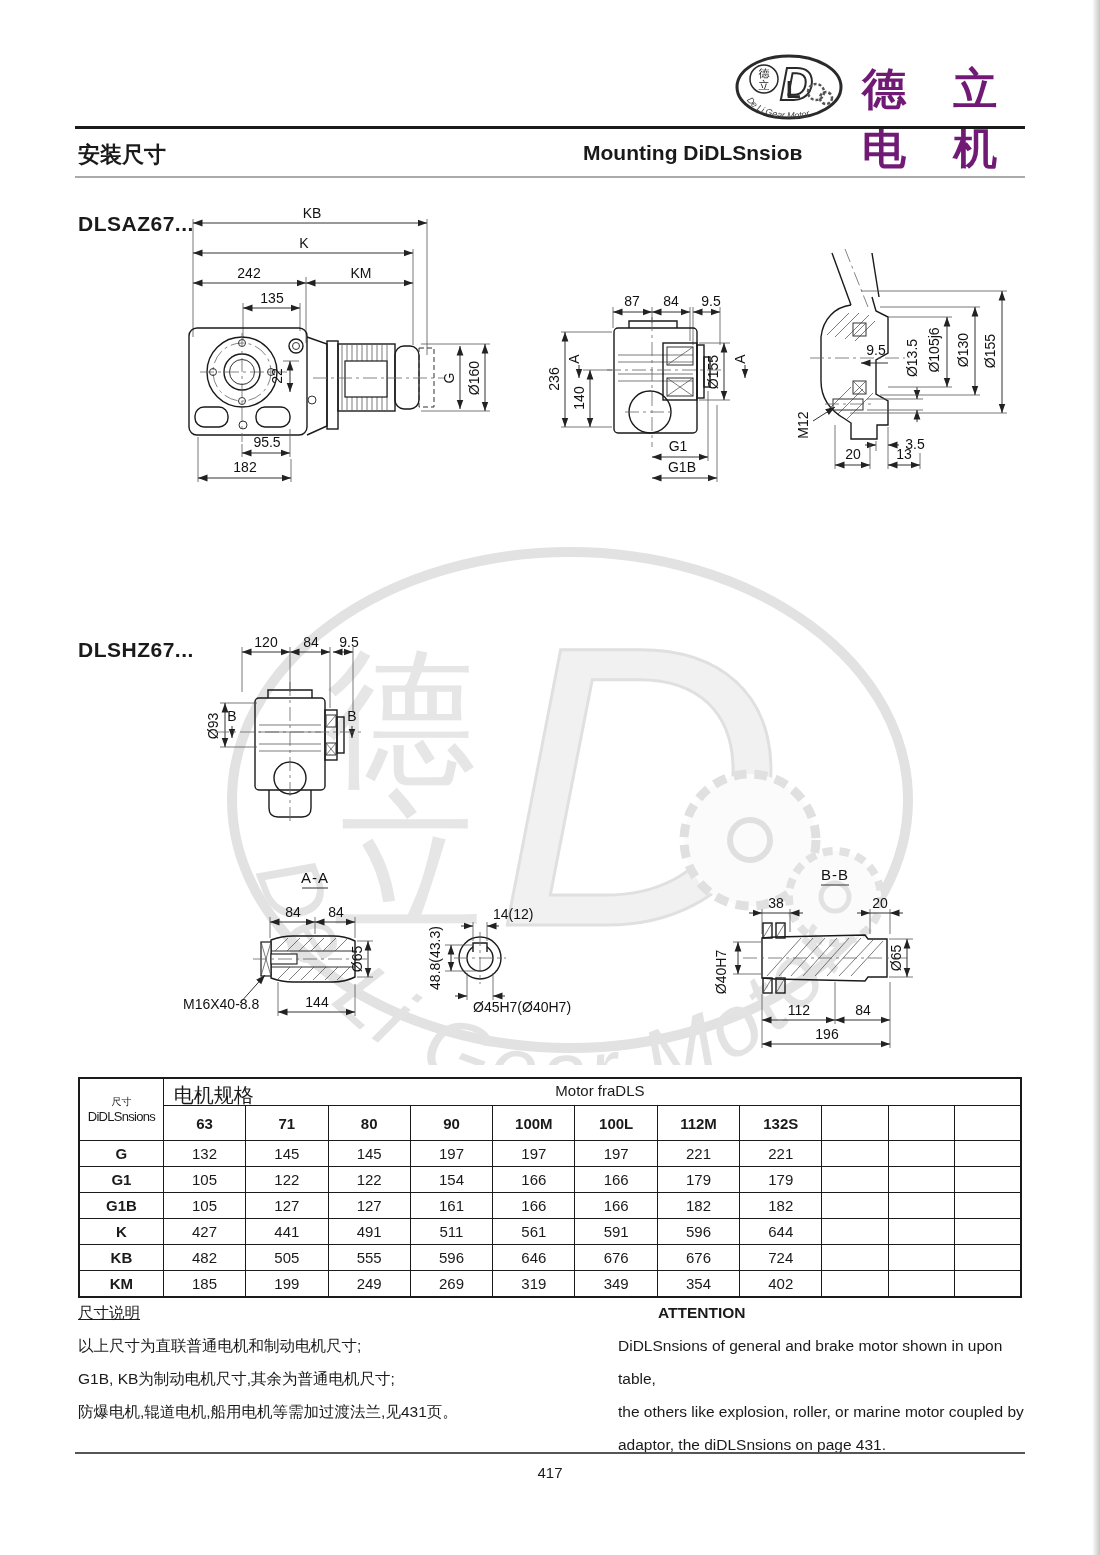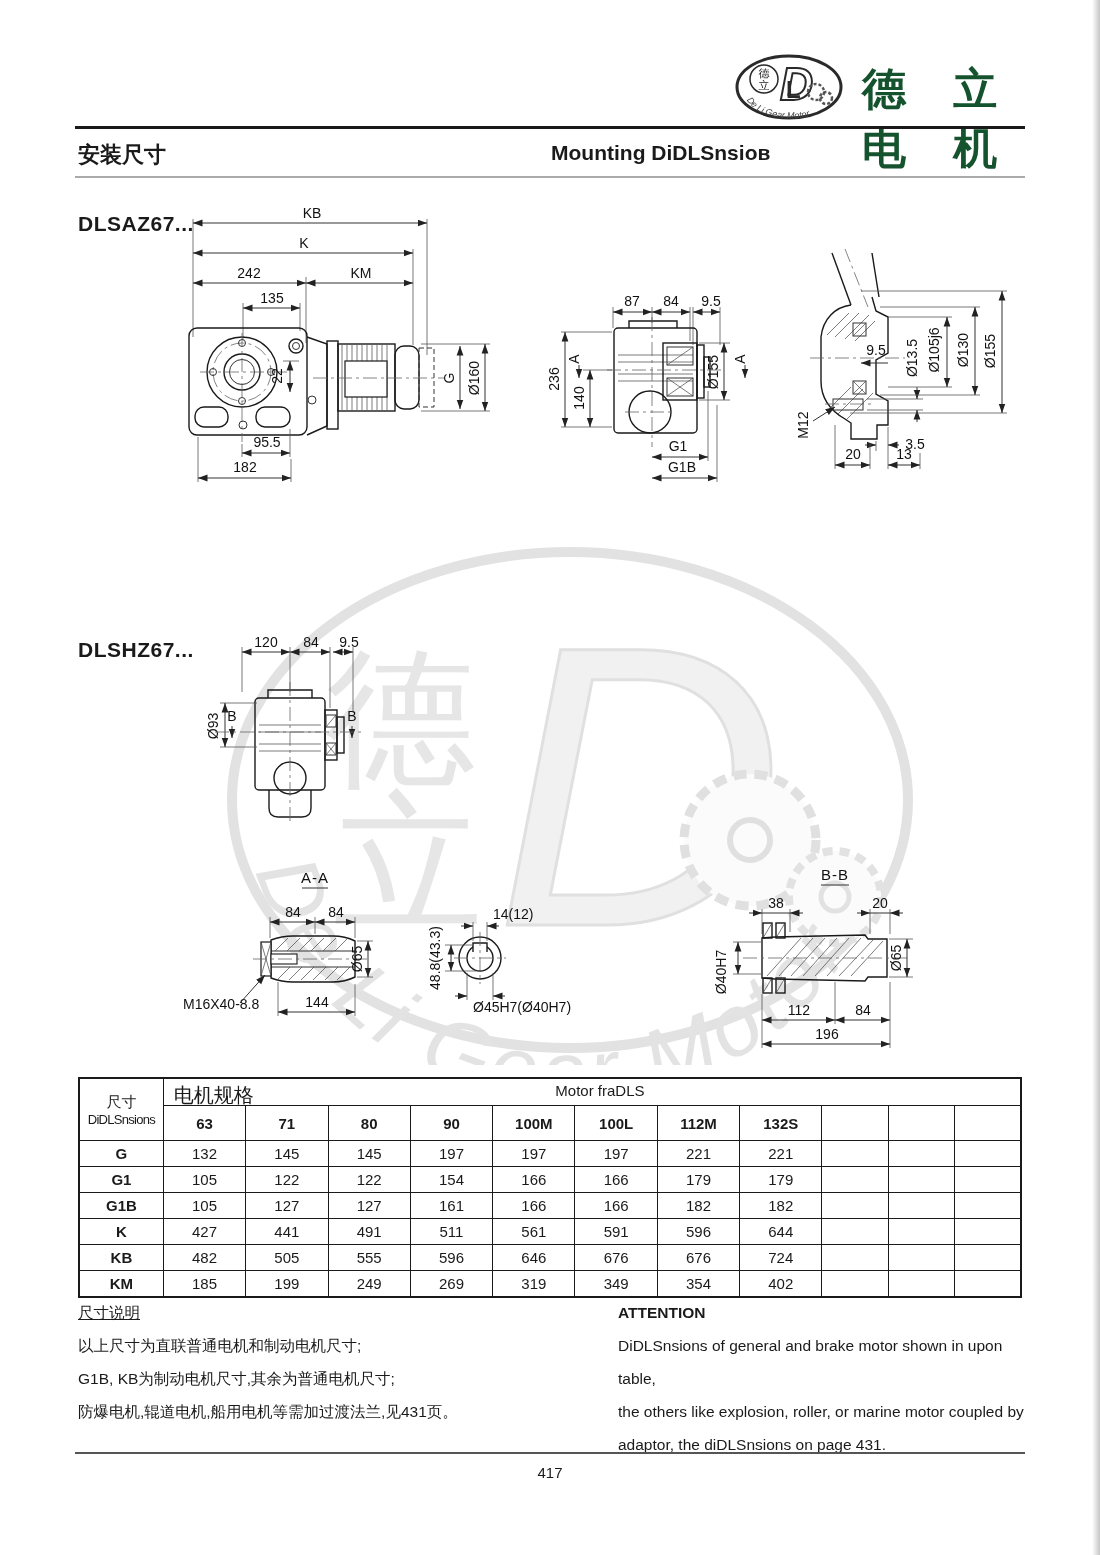--- a/index.html
+++ b/index.html
@@ -1,20 +1,20 @@
 <!DOCTYPE html>
 <html><head>
 <meta charset="utf-8">
 <style>
   html,body{margin:0;padding:0;background:#fff;}
   #page{position:relative;width:1100px;height:1555px;background:#fff;overflow:hidden;
         font-family:"Liberation Sans",sans-serif;color:#1a1a1a;}
   .abs{position:absolute;}
   .rule{background:#1a1a1a;}
-  .hdr-brand{font-family:"DejaVu Serif",serif;font-weight:bold;font-size:44px;letter-spacing:16px;color:#14532d;}
+  .hdr-brand{font-family:"DejaVu Serif",serif;font-weight:bold;font-size:44px;letter-spacing:16px;color:#701a75;}
   .title-zh{font-size:22px;font-weight:bold;}
   .title-en{font-size:21px;font-weight:bold;}
   .sec-label{font-size:21px;font-weight:bold;letter-spacing:0.5px;}
   svg text{font-family:"Liberation Sans",sans-serif;}
   .dt{font-size:14px;fill:#111;}
   .st{font-size:15px;fill:#111;letter-spacing:1px;}
   .thin{stroke:#333;stroke-width:1;fill:none;}
   .ext{stroke:#555;stroke-width:0.8;fill:none;}
   .out{stroke:#1a1a1a;stroke-width:1.4;fill:none;}
   .hat{stroke:#444;stroke-width:0.7;fill:none;}
@@ -22,30 +22,30 @@
   .dsh{stroke:#333;stroke-width:1;stroke-dasharray:5 3;fill:none;}
   
   table.dim{border-collapse:collapse;table-layout:fixed;width:944px;font-size:15px;}
   table.dim,table.dim th,table.dim td{border:1px solid #1a1a1a;}
   table.dim{border:2px solid #1a1a1a;}
   table.dim tbody tr{height:26px;}
   table.dim tbody td,table.dim tbody th{border-top:1.5px solid #1a1a1a;text-align:center;}
   table.dim tbody th{font-weight:bold;}
   table.dim td,table.dim th{padding:0;overflow:hidden;white-space:nowrap;}
   .corner-cell{text-align:center;vertical-align:middle;font-weight:normal;}
-  .corner-zh{font-size:15px;display:block;}
+  .corner-zh{font-size:10px;display:block;}
   .corner-en{font-size:13px;display:block;letter-spacing:-0.7px;}
   .group-cell{position:relative;height:26px;font-weight:normal;}
   .group-zh{position:absolute;left:10px;top:3px;font-size:20px;}
   .group-en{position:absolute;left:16px;right:0;top:3px;font-size:15px;}
   .num-head{height:34px;font-weight:bold;text-align:center;}
   .notes{font-size:15.5px;line-height:33px;}
   .notes .nt{font-weight:normal;text-decoration:underline;}
   .notes-en{font-size:15.5px;line-height:33px;}
-  .notes-en .nt{font-weight:bold;}
+  .notes-en .nt{font-weight:bold;margin-left:40px;}
   .pageno{font-size:15px;}
   .scan-edge{right:0;top:0;width:8px;height:1555px;background:linear-gradient(to left,#c6c6c6,#ffffff);}
 </style>
 </head>
 <body>
 
 <div id="page">
 
   <svg class="abs" style="left:190px;top:545px" width="760" height="520" viewBox="0 0 760 520">
     <defs>
@@ -75,21 +75,21 @@
     <circle cx="93" cy="46" r="6" fill="none" stroke="#555" stroke-width="2.5" stroke-dasharray="3 2"></circle>
     <path id="lgarc" d="M 12,44 A 46,27 0 0 0 102,46" fill="none"></path>
     <text font-size="9" font-style="italic" fill="#444">
       <textPath href="#lgarc" startOffset="4%">De Li Gear Motor</textPath>
     </text>
   </svg>
   <div class="abs hdr-brand" style="left:862px;top:60px">德 立 电 机</div>
 
   <div class="abs rule" style="left:75px;top:126px;width:950px;height:3px"></div>
   <div class="abs title-zh" style="left:78px;top:140px">安装尺寸</div>
-  <div class="abs title-en" style="left:551px;top:141px">Mounting DiDLSnsioв</div>
+  <div class="abs title-en" style="left:583px;top:141px">Mounting DiDLSnsioв</div>
   <div class="abs" style="left:75px;top:176px;width:950px;height:2px;background:#aaa"></div>
 
   <div class="abs sec-label" style="left:78px;top:212px">DLSAZ67...</div>
   <div class="abs sec-label" style="left:78px;top:638px">DLSHZ67...</div>
 
   <svg class="abs" style="left:75px;top:195px" width="965" height="315" viewBox="0 0 965 315">
     <defs>
       <marker id="a1" viewBox="0 0 10 8" markerWidth="10" markerHeight="8" refX="9.5" refY="4" orient="auto-start-reverse">
           <path d="M0,0.6 L9.5,4 L0,7.4 Z" fill="#222"></path>
         </marker>

